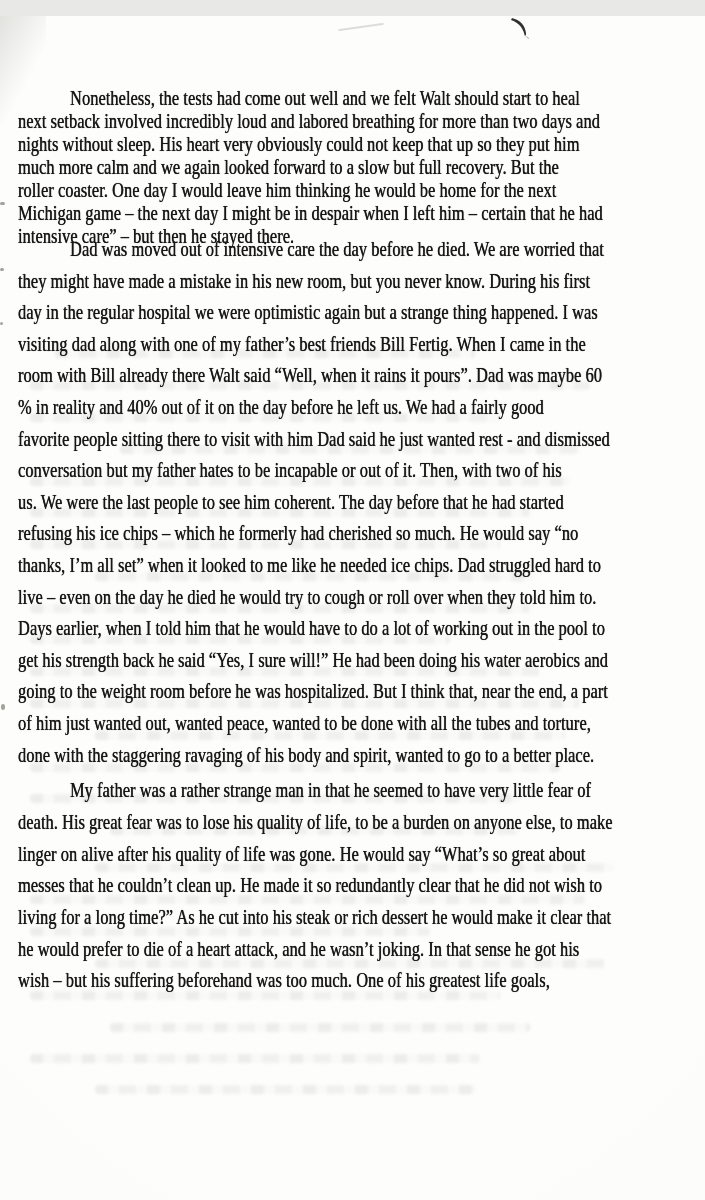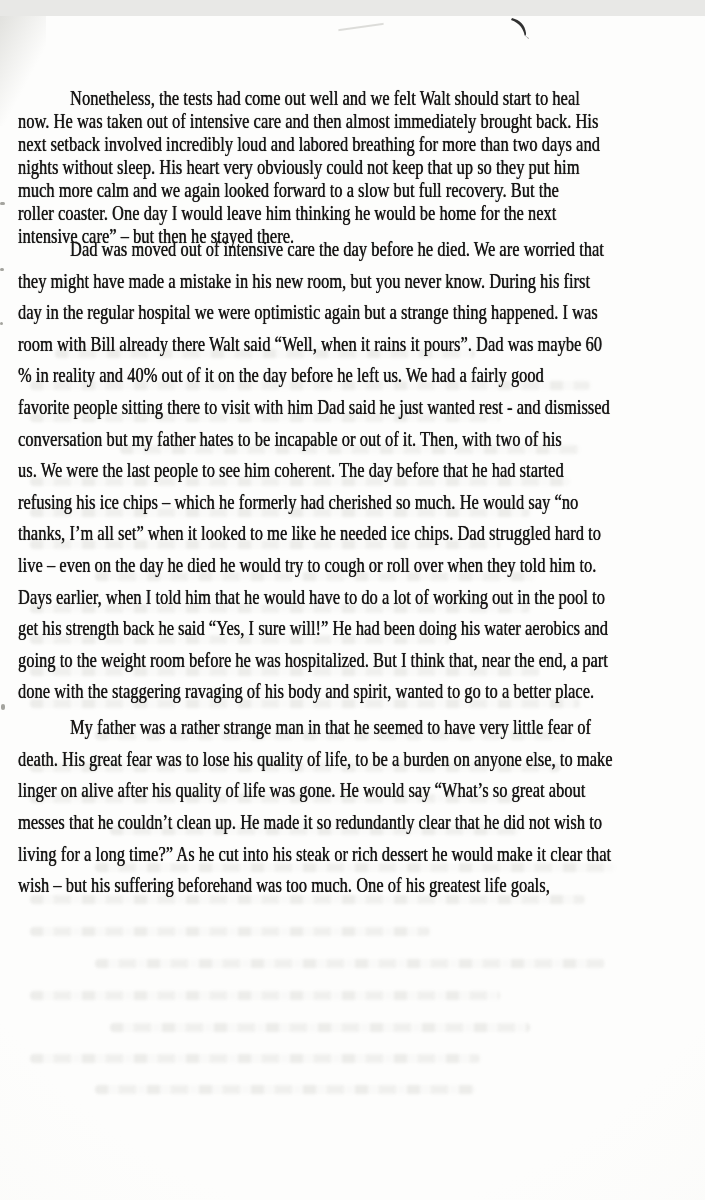--- a/index.html
+++ b/index.html
@@ -101,50 +101,53 @@
       <div class="ghost" style="left: 95px; top: 943px; width: 510px;"></div>
       <div class="ghost" style="left: 30px; top: 975px; width: 470px;"></div>
       <div class="ghost" style="left: 110px; top: 1007px; width: 420px;"></div>
       <div class="ghost" style="left: 30px; top: 1038px; width: 450px;"></div>
       <div class="ghost" style="left: 95px; top: 1069px; width: 380px;"></div>
     </div>
 
   <div class="text-block" id="text-host">
       <div class="para" style="line-height: 23px; margin-top: 0px;">
         <div class="line indent"><span class="ink"><span>Nonetheless, the tests had come out well and we felt Walt should start to heal</span></span></div>
-        <div class="line"><span class="ink"><span>now. He was taken out of intensive care and then almost immediately brought back. His</span></span></div>
         <div class="line"><span class="ink"><span>next setback involved incredibly loud and labored breathing for more than two days and</span></span></div>
         <div class="line"><span class="ink"><span>nights without sleep. His heart very obviously could not keep that up so they put him</span></span></div>
         <div class="line"><span class="ink"><span>much more calm and we again looked forward to a slow but full recovery. But the</span></span></div>
         <div class="line"><span class="ink"><span>roller coaster. One day I would leave him thinking he would be home for the next</span></span></div>
+        <div class="line"><span class="ink"><span>Michigan game – the next day I might be in despair when I left him – certain that he had</span></span></div>
         <div class="line"><span class="ink"><span>intensive care” – but then he stayed there.</span></span></div>
       </div>
       <div class="para" style="line-height: 31.6px; margin-top: -14px;">
         <div class="line indent"><span class="ink"><span>Dad was moved out of intensive care the day before he died. We are worried that</span></span></div>
         <div class="line"><span class="ink"><span>they might have made a mistake in his new room, but you never know. During his first</span></span></div>
         <div class="line"><span class="ink"><span>day in the regular hospital we were optimistic again but a strange thing happened. I was</span></span></div>
+        <div class="line"><span class="ink"><span>visiting dad along with one of my father’s best friends Bill Fertig. When I came in the</span></span></div>
         <div class="line"><span class="ink"><span>room with Bill already there Walt said “Well, when it rains it pours”. Dad was maybe 60</span></span></div>
         <div class="line"><span class="ink"><span>% in reality and 40% out of it on the day before he left us. We had a fairly good</span></span></div>
         <div class="line"><span class="ink"><span>favorite people sitting there to visit with him Dad said he just wanted rest - and dismissed</span></span></div>
         <div class="line"><span class="ink"><span>conversation but my father hates to be incapable or out of it. Then, with two of his</span></span></div>
         <div class="line"><span class="ink"><span>us. We were the last people to see him coherent. The day before that he had started</span></span></div>
         <div class="line"><span class="ink"><span>refusing his ice chips – which he formerly had cherished so much. He would say “no</span></span></div>
         <div class="line"><span class="ink"><span>thanks, I’m all set” when it looked to me like he needed ice chips. Dad struggled hard to</span></span></div>
         <div class="line"><span class="ink"><span>live – even on the day he died he would try to cough or roll over when they told him to.</span></span></div>
         <div class="line"><span class="ink"><span>Days earlier, when I told him that he would have to do a lot of working out in the pool to</span></span></div>
         <div class="line"><span class="ink"><span>get his strength back he said “Yes, I sure will!” He had been doing his water aerobics and</span></span></div>
         <div class="line"><span class="ink"><span>going to the weight room before he was hospitalized. But I think that, near the end, a part</span></span></div>
+        <div class="line"><span class="ink"><span>of him just wanted out, wanted peace, wanted to be done with all the tubes and torture,</span></span></div>
         <div class="line"><span class="ink"><span>done with the staggering ravaging of his body and spirit, wanted to go to a better place.</span></span></div>
       </div>
       <div class="para" style="line-height: 31.7px; margin-top: 4px;">
         <div class="line indent"><span class="ink"><span>My father was a rather strange man in that he seemed to have very little fear of</span></span></div>
         <div class="line"><span class="ink"><span>death. His great fear was to lose his quality of life, to be a burden on anyone else, to make</span></span></div>
         <div class="line"><span class="ink"><span>linger on alive after his quality of life was gone. He would say “What’s so great about</span></span></div>
         <div class="line"><span class="ink"><span>messes that he couldn’t clean up. He made it so redundantly clear that he did not wish to</span></span></div>
         <div class="line"><span class="ink"><span>living for a long time?” As he cut into his steak or rich dessert he would make it clear that</span></span></div>
+        <div class="line"><span class="ink"><span>he would prefer to die of a heart attack, and he wasn’t joking.  In that sense he got his</span></span></div>
         <div class="line"><span class="ink"><span>wish – but his suffering beforehand was too much. One of his greatest life goals,</span></span></div>
       </div>
     </div>
 
   <div class="scan-line-1"></div>
   <div class="scan-band"></div>
   <div class="scan-line-2"></div>
 <div class="speck" style="left: 0px; top: 186px; width: 5px; height: 3px;"></div>
     <div class="speck" style="left: 0px; top: 252px; width: 4px; height: 3px;"></div>
     <div class="speck" style="left: 0px; top: 306px; width: 3px; height: 3px;"></div>

